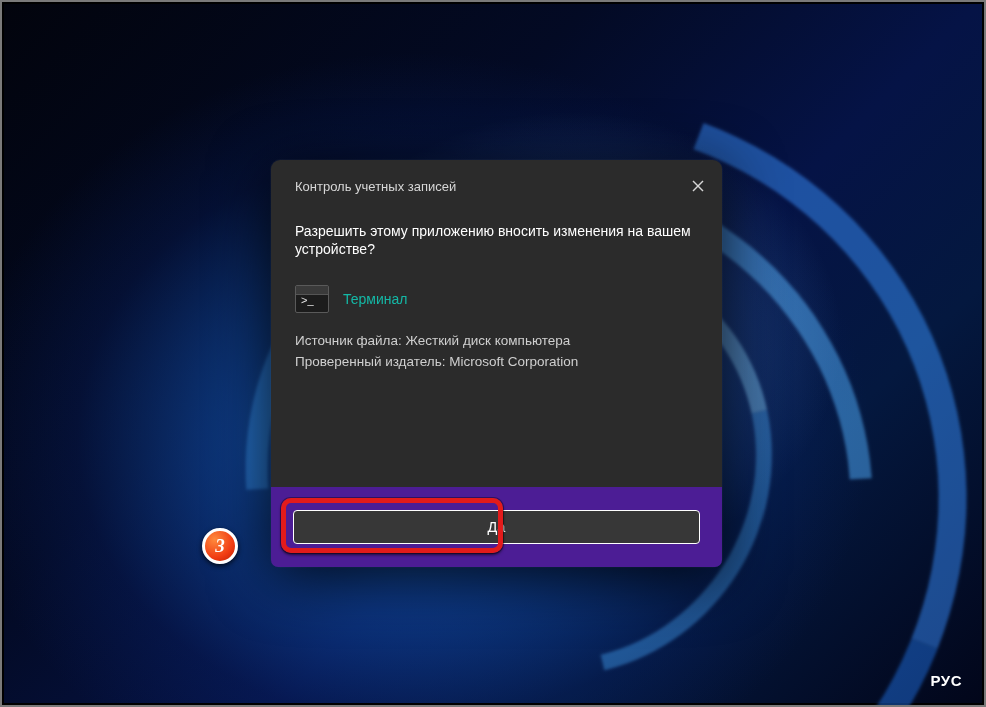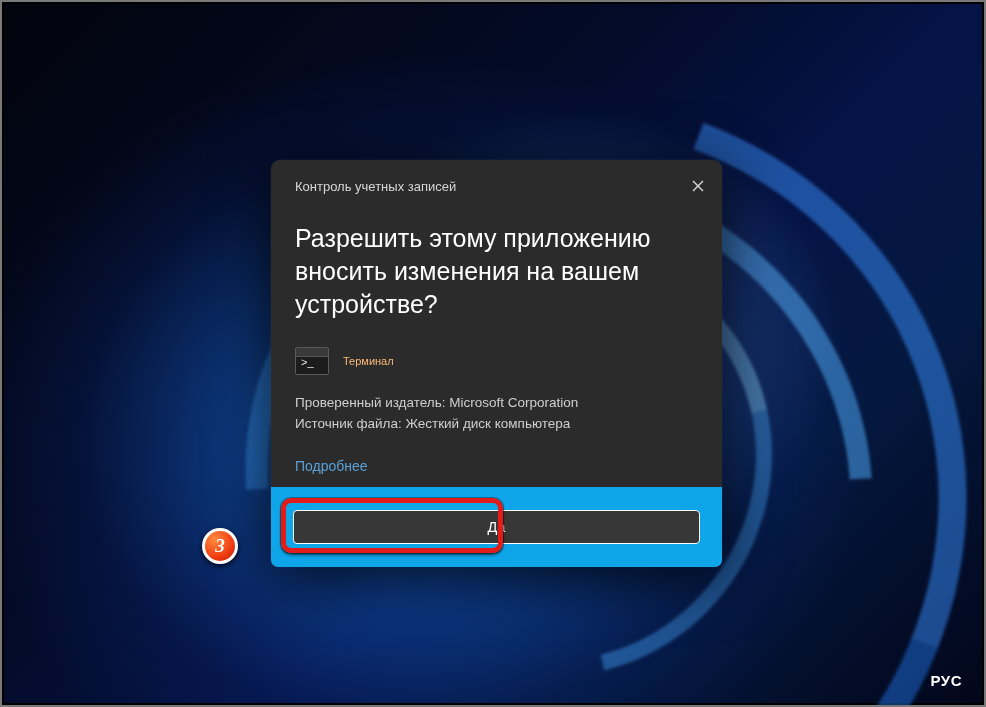--- a/index.html
+++ b/index.html
@@ -18,36 +18,36 @@
     .s3 { width:430px; height:410px; left:345px; top:255px; border-width:16px; border-color:transparent #7cc5ff #3b8de0 transparent; transform:rotate(-58deg); opacity:.45; }
     .dialog {
       position:absolute; left:269px; top:158px; width:451px; height:407px;
       background:#2b2b2b; border-radius:9px;
       box-shadow:0 10px 60px rgba(0,0,0,0.85),0 0 0 1px rgba(255,255,255,0.04);
       overflow:visible;
     }
     .d-header { display:flex; justify-content:space-between; align-items:center; padding:12px 10px 10px 24px; }
     .d-title { color:#d6d6d6; font-size:13px; }
     .d-close { width:28px; height:28px; display:flex; align-items:center; justify-content:center; color:#d6d6d6; border-radius:4px; cursor:pointer; }
-    .d-question { color:#fff; font-size:25px; line-height:1.32; font-weight:400; padding:12px 24px 18px 24px; }
+    .d-question { color:#fff; font-size:14px; line-height:1.32; font-weight:400; padding:12px 24px 18px 24px; }
     .d-app { display:flex; align-items:center; gap:14px; padding:8px 24px 18px 24px; }
     .d-app .icon {
       width:34px; height:28px; background:#1c1c1c; border:1px solid #5a5a5a;
       display:flex; align-items:center; justify-content:flex-start; padding-left:5px;
       color:#e6e6e6; font-size:11px; font-family:Consolas,monospace; border-radius:2px;
       position:relative;
     }
     .d-app .icon::before { content:""; position:absolute; top:0; left:0; right:0; height:8px; background:#3a3a3a; border-bottom:1px solid #555; }
     .d-app .icon span { position:relative; z-index:1; margin-top:2px; }
-    .d-app-name { color:#fdba74; font-size:11px; }
+    .d-app-name { color:#14b8a6; font-size:14px; }
     .d-meta { padding:0 24px; color:#cfcfcf; font-size:13.5px; line-height:1.55; }
     .d-link { color:#5aa0d8; font-size:14px; padding:23px 24px 0 24px; display:inline-block; }
     .d-footer {
       position:absolute; bottom:0; left:0; right:0; height:80px;
-      background:#0ea5e9; border-radius:0 0 7px 7px;
+      background:#4c1d95; border-radius:0 0 7px 7px;
       display:flex; align-items:center; justify-content:center; gap:14px; padding:0 22px;
     }
     .btn {
       flex:1; height:34px; border-radius:4px; font-size:14.5px;
       display:flex; align-items:center; justify-content:center; cursor:pointer;
       border:none;
     }
     .btn-yes { background:#373737; color:#fff; border:1.5px solid #fff; }
     .btn-no  { background:#4cc2ff; color:#0a0a0a; }
     .highlight {
@@ -90,25 +90,24 @@
   <div class="d-question">Разрешить этому приложению вносить изменения на вашем устройстве?</div>
 
   <div class="d-app">
     <div class="icon">
         <span>&gt;_</span>
       </div>
     <div class="d-app-name">Терминал</div>
   </div>
 
   <div class="d-meta">
+    <div>Источник файла: Жесткий диск компьютера</div>
     <div>Проверенный издатель: Microsoft Corporation</div>
-    <div>Источник файла: Жесткий диск компьютера</div>
   </div>
 
-  <a class="d-link">Подробнее</a>
 
   <div class="d-footer">
     <button class="btn btn-yes">Да</button>
   </div>
 
   <div class="highlight"></div>
 </div>
 
 <div class="badge">3</div>
 

